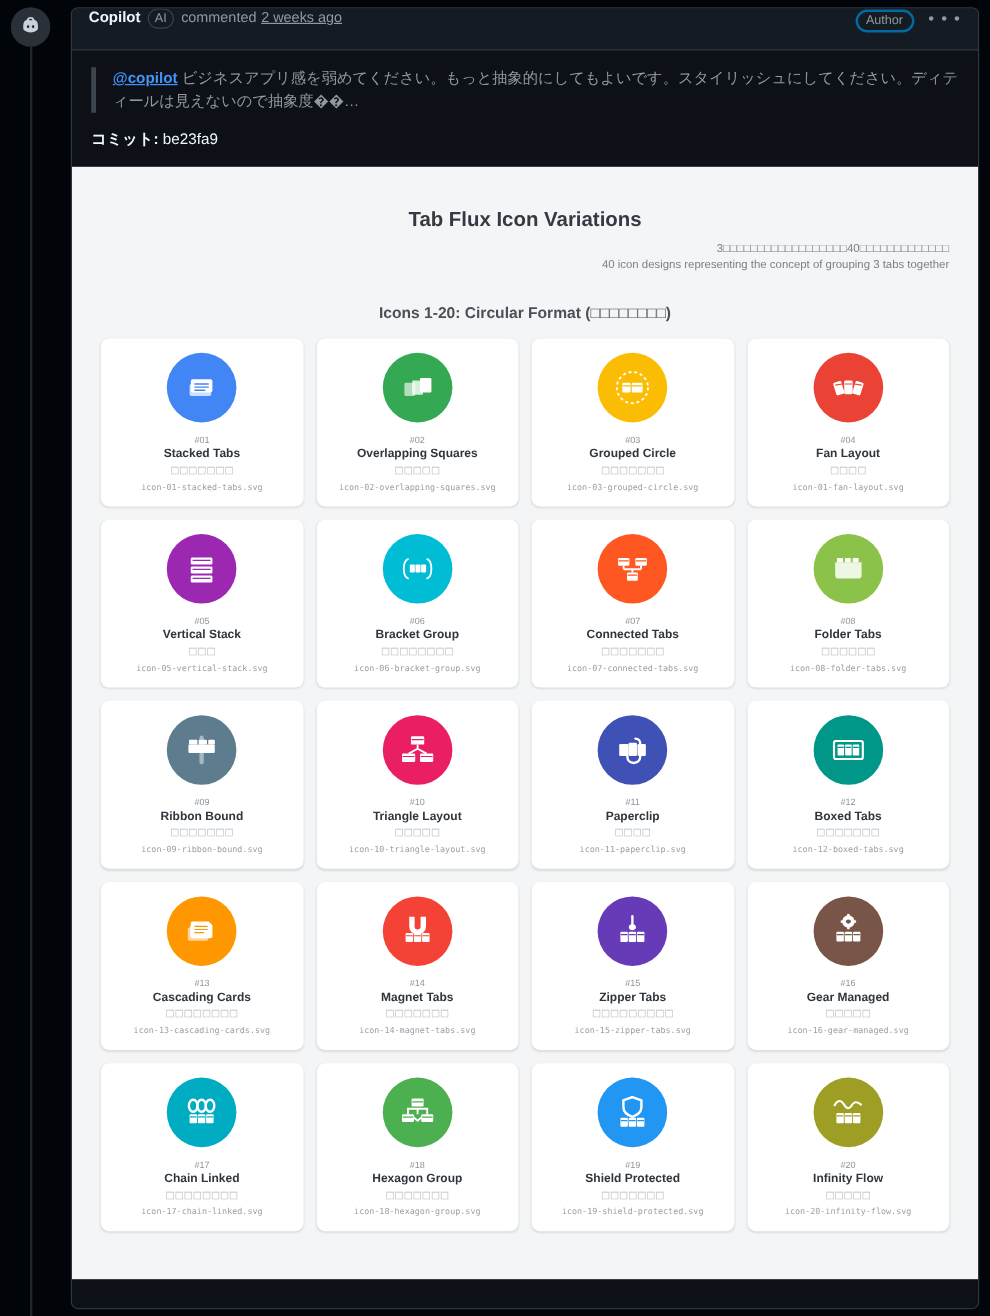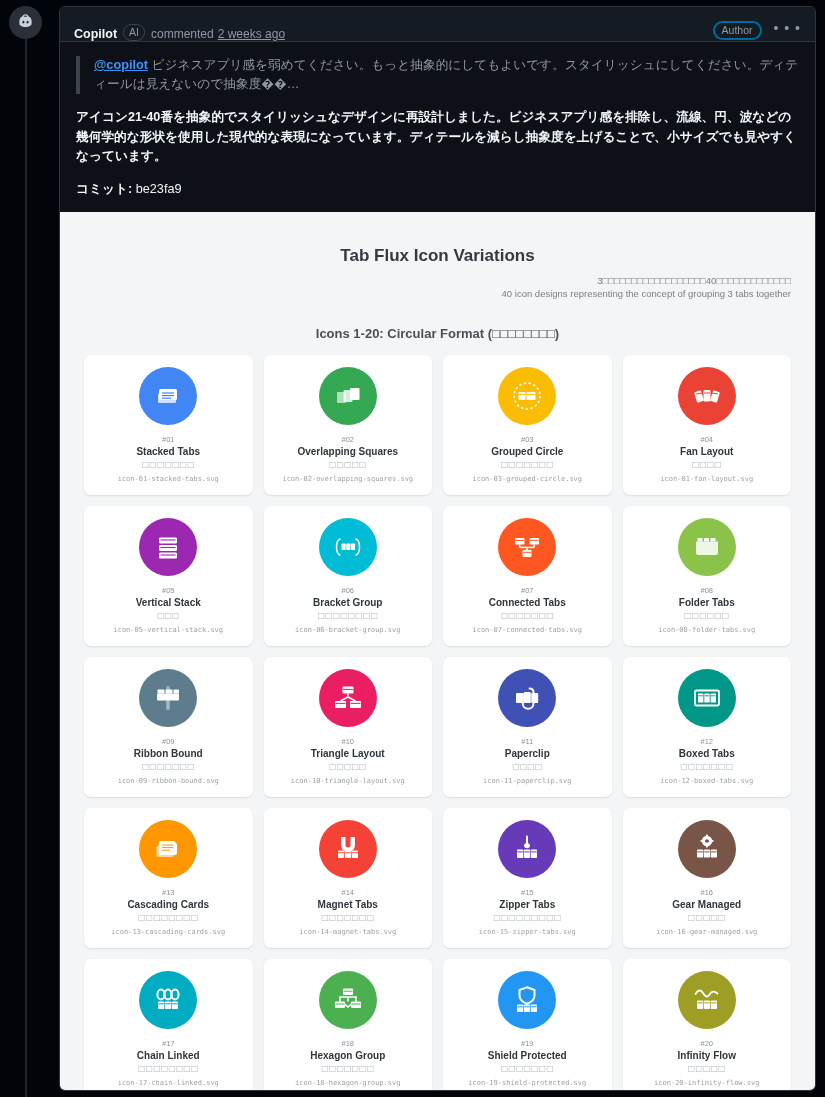--- a/index.html
+++ b/index.html
@@ -29,21 +29,21 @@
   .comment {
     position: absolute; left: 59px; top: 6px;
     width: 757px; height: 1085px;
     border: 1px solid #30363d; border-radius: 6px;
     background: #0d1117; overflow: hidden;
   }
   .comment-header {
     position: relative; height: 35px;
     background: #151b23;
     border-bottom: 1px solid #30363d;
-    display: flex; align-items: flex-end; padding: 0 10px 0 14px;
+    display: flex; align-items: flex-start; padding: 0 10px 0 14px;
     font-size: 12px; color: #9198a1;
   }
   
   .arrow-out, .arrow-in {
     position: absolute; width: 0; height: 0;
     border-style: solid; top: 11px;
   }
   .arrow-out {
     left: -8px;
     border-width: 8px 8px 8px 0;
@@ -164,21 +164,20 @@
       <span class="hdr-right">
         <span class="author-badge">Author</span>
         <span class="kebab">• • •</span>
       </span>
     </div>
 
     <div class="comment-body">
 
       <blockquote><span class="mention">@copilot</span><span> ビジネスアプリ感を弱めてください。もっと抽象的にしてもよいです。スタイリッシュにしてください。ディティールは見えないので抽象度��…</span></blockquote>
 
-      <p class="para">アイコン21-40番を抽象的でスタイリッシュなデザインに再設計しました。ビジネスアプリ感を排除し、流線、円、波などの幾何学的な形状を使用した現代的な表現になっています。ディテールを減らし抽象度を上げることで、小サイズでも見やすくなっています。</p>
 
       <p class="commit-line"><span>コミット: </span><span class="sha">be23fa9</span></p>
 
       <div class="gallery">
         <div class="g-title">Tab Flux Icon Variations</div>
         <div class="g-sub">
           <div class="tofu">3□□□□□□□□□□□□□□□□□□40□□□□□□□□□□□□□</div>
           <div>40 icon designs representing the concept of grouping 3 tabs together</div>
         </div>
         <div class="g-section">Icons 1-20: Circular Format (□□□□□□□□)</div>

